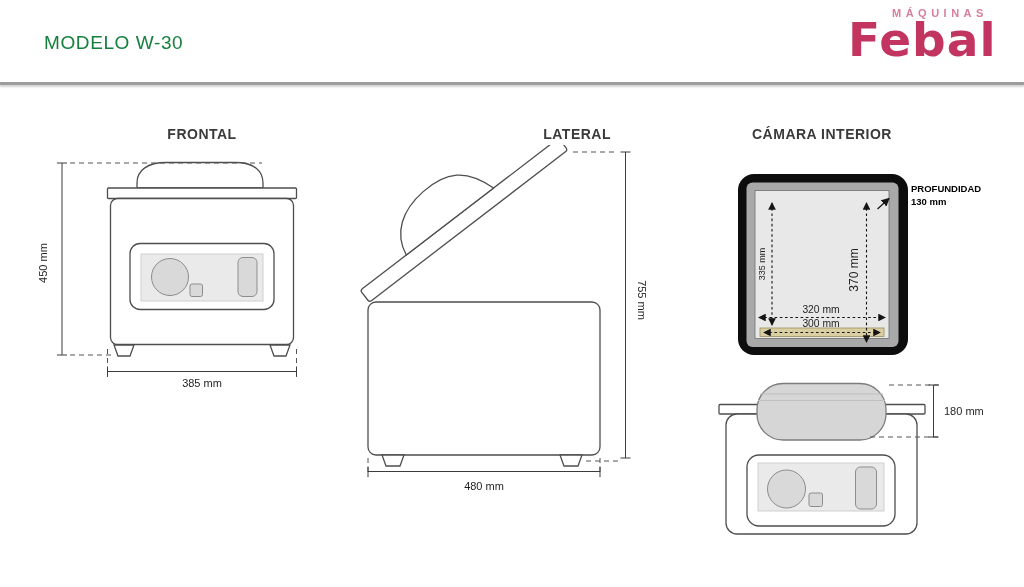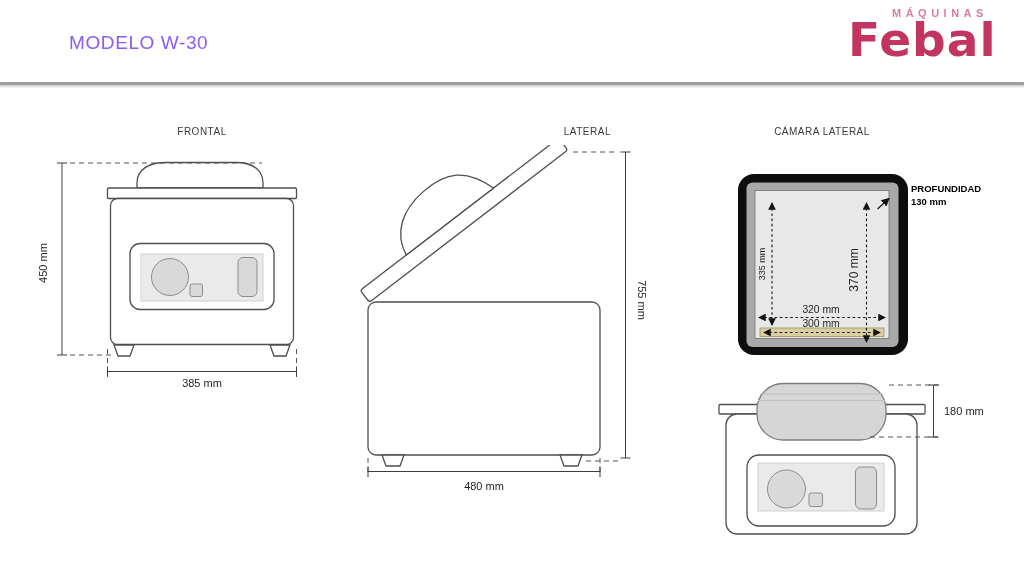--- a/index.html
+++ b/index.html
@@ -1,27 +1,27 @@
 <!DOCTYPE html>
 <html><head>
 <meta charset="utf-8">
 <style>
   html,body{margin:0;padding:0;background:#ffffff;}
   body{width:1024px;height:587px;position:relative;overflow:hidden;
        font-family:"Liberation Sans",sans-serif;}
-  .page-title{position:absolute;left:69px;top:32px;font-size:19px;color:#8b5cf6;
+  .page-title{position:absolute;left:44px;top:32px;font-size:19px;color:#15803d;
               letter-spacing:.6px;font-weight:400;}
   .rule{position:absolute;left:0;top:82px;width:1024px;height:3px;background:#9c9c9c;
         box-shadow:0 2px 2px rgba(0,0,0,.18);}
   .logo{position:absolute;right:26px;top:7px;width:150px;}
   .logo .tagline{font-size:11px;font-weight:700;letter-spacing:4.5px;color:#d77f9d;
                  margin-left:44px;white-space:nowrap;}
   .logo .brand{font-size:47px;font-weight:700;color:#c23560;line-height:1.05;
                font-family:"DejaVu Sans",sans-serif;letter-spacing:1px;margin-top:-4px;}
-  .section-title{position:absolute;top:126px;font-size:10px;font-weight:400;color:#3a3a3a;
+  .section-title{position:absolute;top:126px;font-size:14px;font-weight:700;color:#3a3a3a;
                  letter-spacing:.5px;text-align:center;width:220px;}
   #t-frontal{left:92px;} #t-lateral{left:391px;text-align:right;} #t-chamber{left:712px;}
   svg{position:absolute;}
   svg text{font-family:"Liberation Sans",sans-serif;fill:#1f1f1f;}
   .ol{fill:#ffffff;stroke:#4e4e4e;stroke-width:1.3;}
   .ctl{fill:#d9d9d9;stroke:#8d8d8d;stroke-width:1;}
   .inpan{fill:#eaeaea;stroke:#cfcfcf;stroke-width:1;}
   .dim{stroke:#3c3c3c;stroke-width:1;fill:none;}
   .tick{stroke:#3c3c3c;stroke-width:1;}
   .ext{stroke:#555555;stroke-width:1;stroke-dasharray:5 4;fill:none;}
@@ -37,21 +37,21 @@
 
 <div class="page-title">MODELO W-30</div>
 <div class="rule"></div>
 <div class="logo">
   <div class="tagline">MÁQUINAS</div>
   <div class="brand">Febal</div>
 </div>
 
 <div class="section-title" id="t-frontal">FRONTAL</div>
 <div class="section-title" id="t-lateral">LATERAL</div>
-<div class="section-title" id="t-chamber">CÁMARA LATERAL</div>
+<div class="section-title" id="t-chamber">CÁMARA INTERIOR</div>
 
 <svg style="left:30px;top:145px" width="310" height="255" viewBox="30 145 310 255">
   <g>
     <path class="ol" d="M137,188 L137,183 C137,170 148,162.5 166,162.5 L236,162.5 C254,162.5 263,171 263,183 L263,188 Z"></path>
     <rect class="ol" x="107.5" y="188" width="189" height="10.5" rx="1"></rect>
     <rect class="ol" x="110.5" y="198.5" width="183" height="146" rx="7"></rect>
     <rect class="ol" x="130" y="243.5" width="144" height="66" rx="10"></rect>
     <rect class="inpan" x="141" y="254" width="122" height="47"></rect>
     <circle class="ctl" cx="170" cy="277" r="18.5"></circle>
     <rect class="ctl" x="190" y="284" width="12.5" height="12.5" rx="2"></rect>

